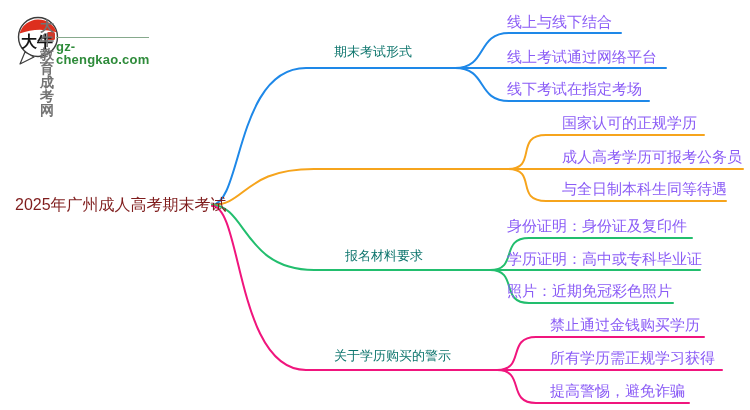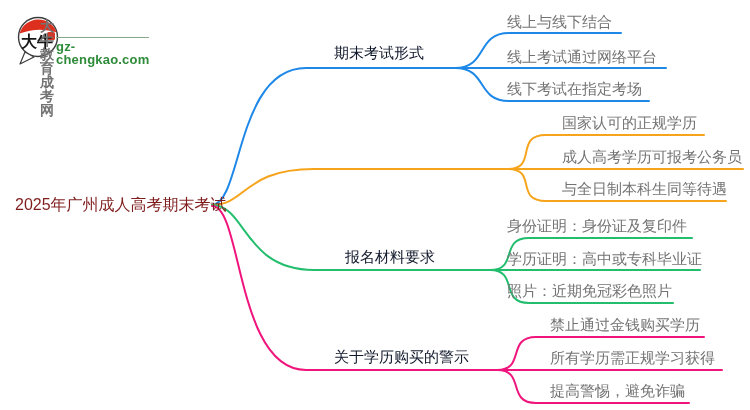--- a/index.html
+++ b/index.html
@@ -6,22 +6,22 @@
   .canvas{
     position:relative;width:750px;height:410px;background:#ffffff;
     font-family:"Liberation Sans","DejaVu Sans",sans-serif;overflow:hidden;
   }
   .lines{position:absolute;left:0;top:0;width:750px;height:410px;}
   .node{
     position:absolute;white-space:nowrap;line-height:1;
     font-size:15px;color:#424242;
   }
   .root-node{font-size:16px;color:#7f1d1d;}
-  .branch-label{font-size:15px;color:#0f172a;}
-  .leaf-label{font-size:15px;color:#737373;}
+  .branch-label{font-size:13px;color:#0f766e;}
+  .leaf-label{font-size:15px;color:#8b5cf6;}
   
   .logo{position:absolute;left:0;top:0;}
   .logo-icon{position:absolute;left:16px;top:15px;}
   .logo-title{
     position:absolute;left:40px;top:20px;font-size:14px;font-weight:bold;
     color:#737373;letter-spacing:0.5px;line-height:1;font-family:Liberation Serif, serif;
   }
   .logo-divider{position:absolute;left:56px;top:37px;width:93px;height:1px;background:#86a98c;}
   .logo-subtitle{
     position:absolute;left:56px;top:40px;font-size:13px;font-weight:bold;

